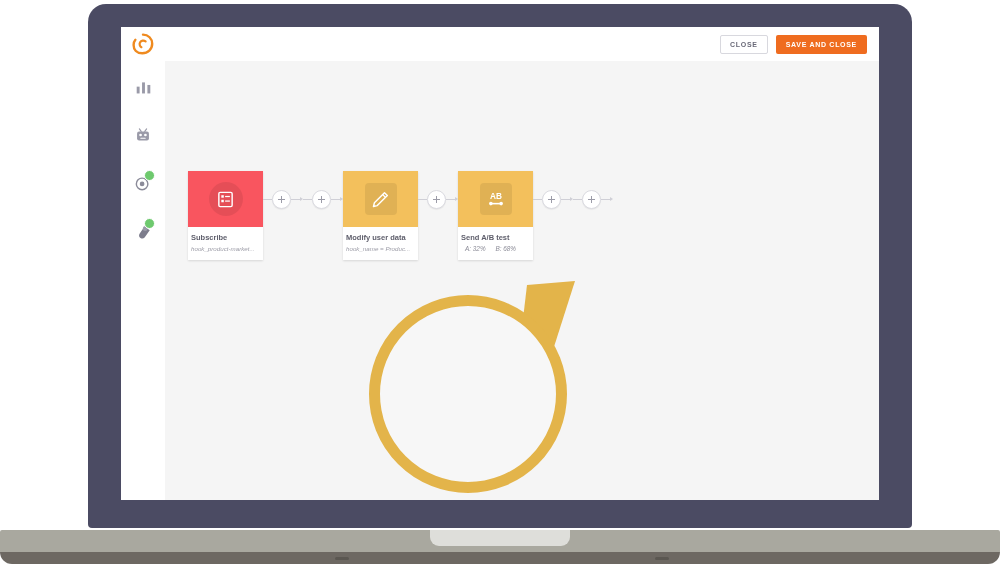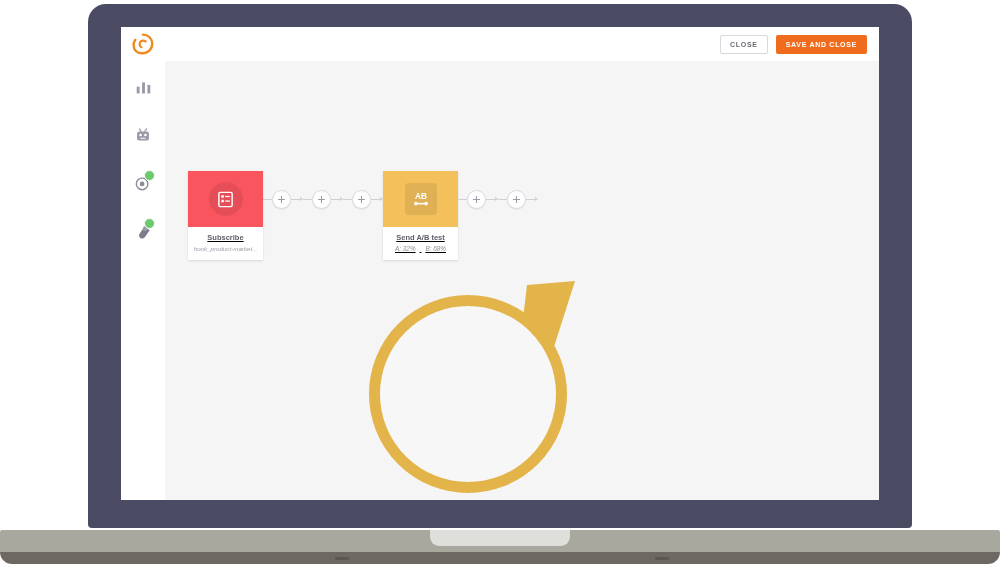--- a/index.html
+++ b/index.html
@@ -67,21 +67,21 @@
 
   
   .canvas{
     position:absolute;left:44px;top:34px;width:714px;height:439px;background:#f5f5f5;
   }
 
   
   .flow{position:absolute;left:23px;top:110px;display:flex;align-items:flex-start;}
   .node{width:75px;background:#fff;box-shadow:0 1px 2px rgba(0,0,0,.12);}
   .node-head{height:56px;display:flex;align-items:center;justify-content:center;}
-  .node-body{padding:6px 3px 8px;text-align:center;text-decoration:underline;}
+  .node-body{padding:6px 3px 8px;text-align:left;}
   .node-title{font-size:7.5px;font-weight:bold;color:#5e5e6b;line-height:1.2;}
   .node-sub{font-size:6.2px;font-style:italic;color:#9b9ba6;margin-top:3px;
     white-space:nowrap;overflow:hidden;text-overflow:ellipsis;}
   .node-stats{font-size:6.4px;font-style:italic;color:#8a8a96;margin-top:3px;}
   .node-stats span{margin:0 4px;}
 
   .icon-round{width:34px;height:34px;border-radius:50%;background:rgba(0,0,0,.08);
     display:flex;align-items:center;justify-content:center;}
   .icon-sq{width:32px;height:32px;border-radius:4px;background:rgba(0,0,0,.08);
     display:flex;align-items:center;justify-content:center;}
@@ -217,20 +217,34 @@
 
         <div class="conn">
           <div class="conn-line"></div>
           <div class="plus">
               <span></span>
             </div>
           <div class="conn-line"></div>
           <div class="arrowhead"></div>
         </div>
 
+        <div class="node">
+          <div class="node-head" style="background:#f3c05c">
+            <div class="icon-sq">
+              <svg width="19" height="19" viewBox="0 0 20 20">
+                <path d="M14.2 2.8 L17.2 5.8 L6.6 16.4 L2.6 17.4 L3.6 13.4 Z" fill="none" stroke="#fff" stroke-width="1.5" stroke-linejoin="round"></path>
+                <path d="M12.2 4.8 L15.2 7.8" stroke="#fff" stroke-width="1.3"></path>
+              </svg>
+            </div>
+          </div>
+          <div class="node-body">
+            <div class="node-title">Modify user data</div>
+            <div class="node-sub">hook_name = Produc...</div>
+          </div>
+        </div>
 
         <div class="conn">
           <div class="conn-line"></div>
           <div class="plus">
               <span></span>
             </div>
           <div class="conn-line"></div>
           <div class="arrowhead"></div>
         </div>
 

